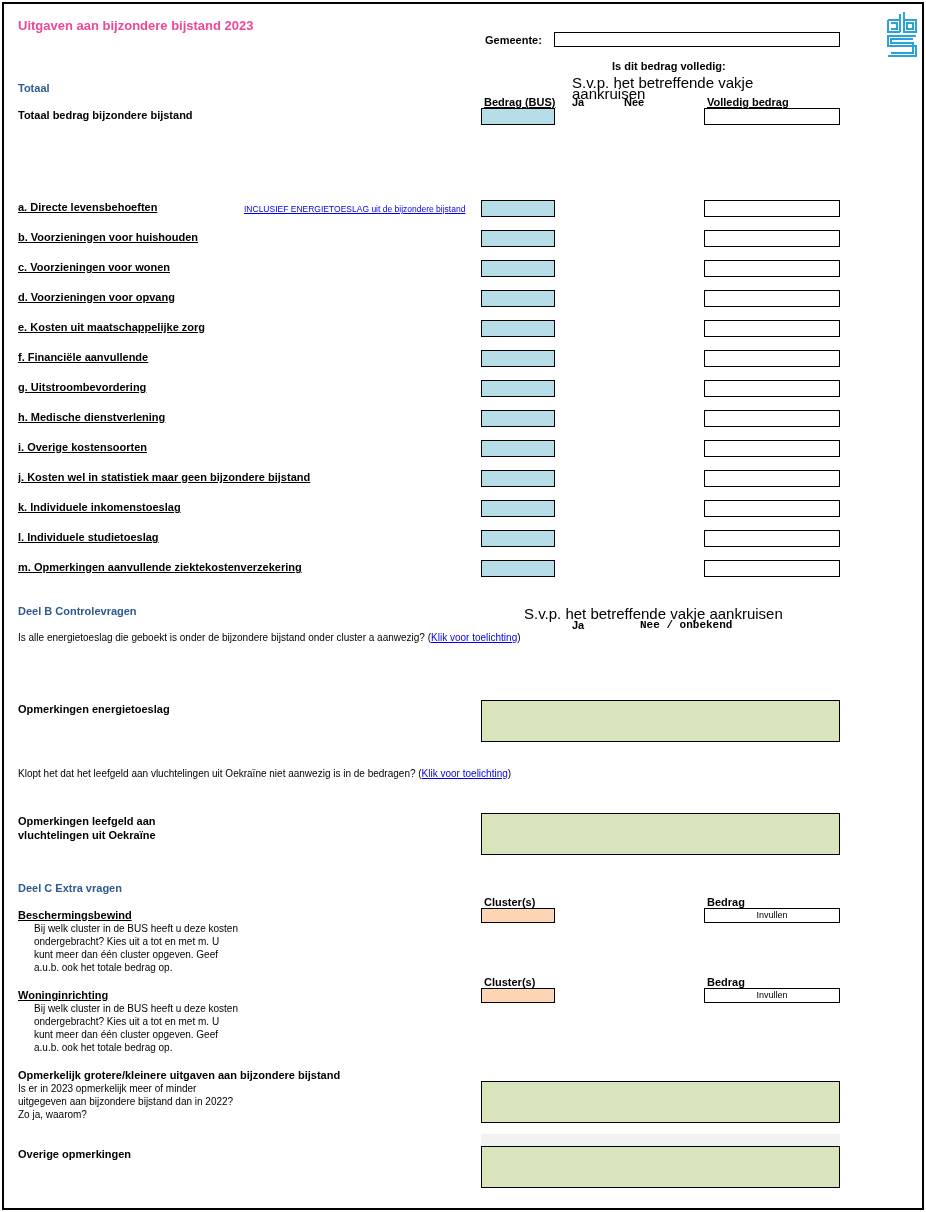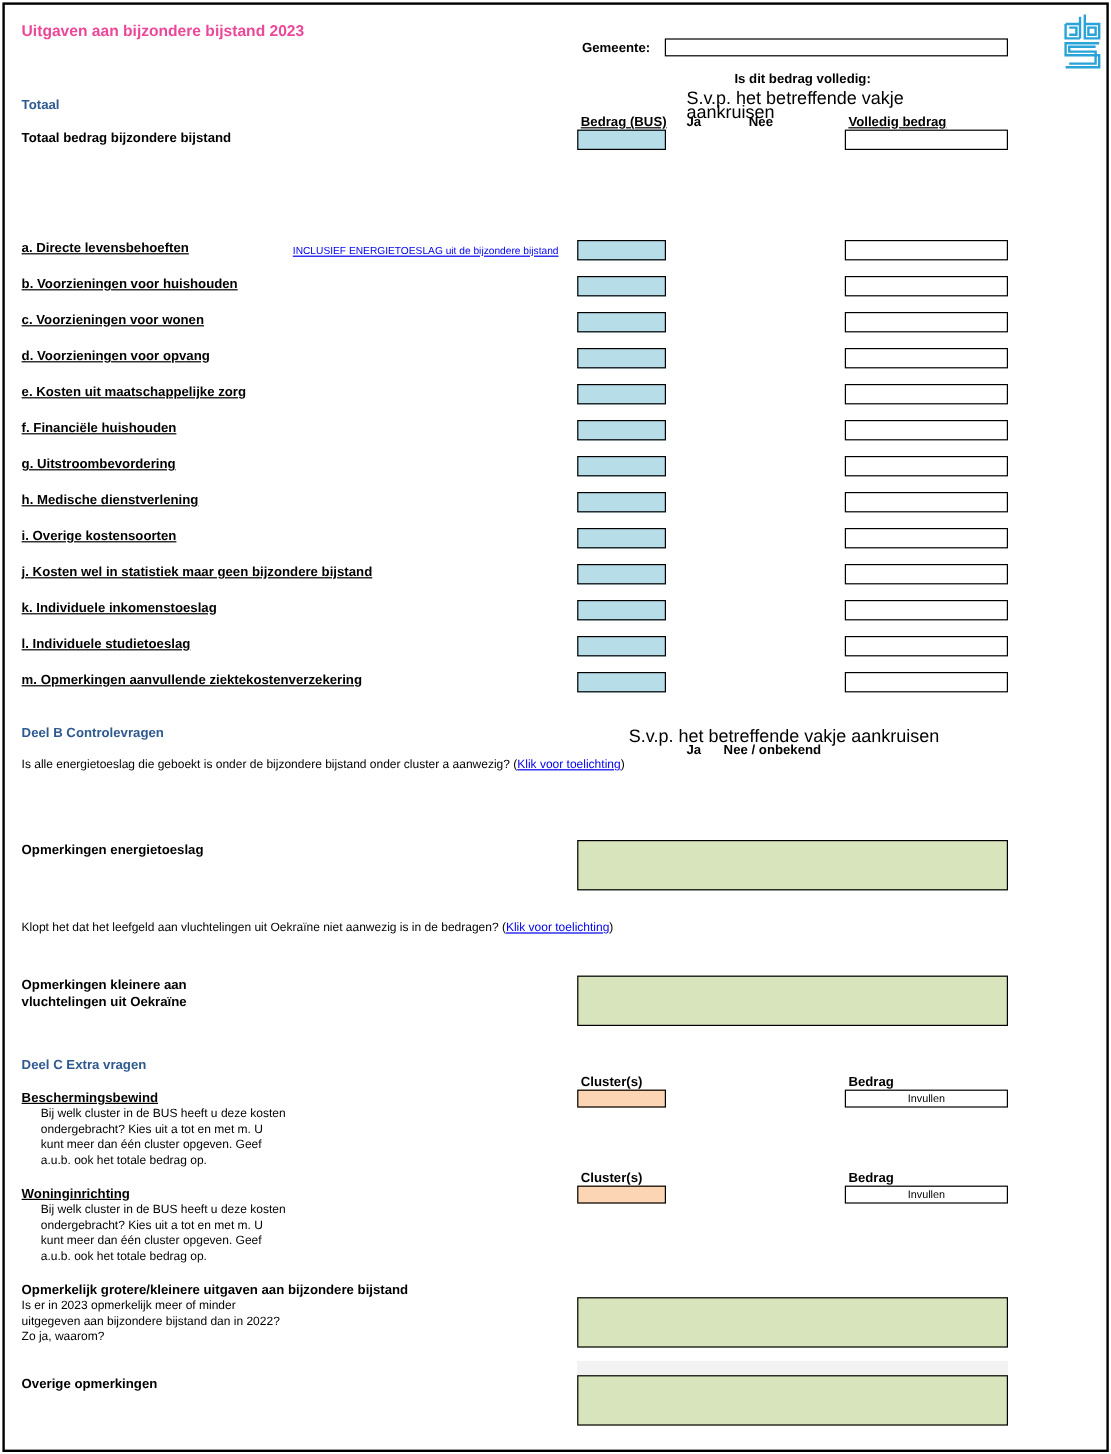--- a/index.html
+++ b/index.html
@@ -67,21 +67,21 @@
     <div class="box white" style="left: 704px; top: 230px;"></div>
     <div class="abs lbl ul" style="left: 18px; top: 261px;">c. Voorzieningen voor wonen</div>
     <div class="box blue" style="left: 481px; top: 260px;"></div>
     <div class="box white" style="left: 704px; top: 260px;"></div>
     <div class="abs lbl ul" style="left: 18px; top: 291px;">d. Voorzieningen voor opvang</div>
     <div class="box blue" style="left: 481px; top: 290px;"></div>
     <div class="box white" style="left: 704px; top: 290px;"></div>
     <div class="abs lbl ul" style="left: 18px; top: 321px;">e. Kosten uit maatschappelijke zorg</div>
     <div class="box blue" style="left: 481px; top: 320px;"></div>
     <div class="box white" style="left: 704px; top: 320px;"></div>
-    <div class="abs lbl ul" style="left: 18px; top: 351px;">f. Financiële huishouden</div>
+    <div class="abs lbl ul" style="left: 18px; top: 351px;">f. Financiële aanvullende</div>
     <div class="box blue" style="left: 481px; top: 350px;"></div>
     <div class="box white" style="left: 704px; top: 350px;"></div>
     <div class="abs lbl ul" style="left: 18px; top: 381px;">g. Uitstroombevordering</div>
     <div class="box blue" style="left: 481px; top: 380px;"></div>
     <div class="box white" style="left: 704px; top: 380px;"></div>
     <div class="abs lbl ul" style="left: 18px; top: 411px;">h. Medische dienstverlening</div>
     <div class="box blue" style="left: 481px; top: 410px;"></div>
     <div class="box white" style="left: 704px; top: 410px;"></div>
     <div class="abs lbl ul" style="left: 18px; top: 441px;">i. Overige kostensoorten</div>
     <div class="box blue" style="left: 481px; top: 440px;"></div>
@@ -96,33 +96,33 @@
     <div class="box blue" style="left: 481px; top: 530px;"></div>
     <div class="box white" style="left: 704px; top: 530px;"></div>
     <div class="abs lbl ul" style="left: 18px; top: 561px;">m. Opmerkingen aanvullende ziektekostenverzekering</div>
     <div class="box blue" style="left: 481px; top: 560px;"></div>
     <div class="box white" style="left: 704px; top: 560px;"></div>
   </div>
 
 <div class="abs section" style="left:18px;top:605px;">Deel B Controlevragen</div>
 <div class="abs small" style="left:524px;top:605px;">S.v.p. het betreffende vakje aankruisen</div>
 <div class="abs lbl" style="left:572px;top:619px;">Ja</div>
-<div class="abs lbl" style="left:603px;top:619px;">Nee / onbekend</div>
+<div class="abs lbl" style="left:640px;top:619px;font-family:Liberation Mono, monospace;">Nee / onbekend</div>
 <div class="abs norm" style="left:18px;top:632px;">
   <span>Is alle energietoeslag die geboekt is onder de bijzondere bijstand onder cluster a aanwezig? (</span><span class="link">Klik voor toelichting</span><span>)</span>
 </div>
 
 <div class="abs lbl" style="left:18px;top:703px;">Opmerkingen energietoeslag</div>
 <div class="box green" style="left:481px;top:700px;"></div>
 
 <div class="abs norm" style="left:18px;top:768px;">
   <span>Klopt het dat het leefgeld aan vluchtelingen uit Oekraïne niet aanwezig is in de bedragen? (</span><span class="link">Klik voor toelichting</span><span>)</span>
 </div>
 
-<div class="abs lbl" style="left:18px;top:815px;">Opmerkingen kleinere aan</div>
+<div class="abs lbl" style="left:18px;top:815px;">Opmerkingen leefgeld aan</div>
 <div class="abs lbl" style="left:18px;top:829px;">vluchtelingen uit Oekraïne</div>
 <div class="box green" style="left:481px;top:813px;"></div>
 
 <div class="abs section" style="left:18px;top:882px;">Deel C Extra vragen</div>
 
 <div class="abs lbl ul" style="left:18px;top:909px;">Beschermingsbewind</div>
 <div class="abs norm" style="left:34px;top:923px;">Bij welk cluster in de BUS heeft u deze kosten</div>
 <div class="abs norm" style="left:34px;top:936px;">ondergebracht? Kies uit a tot en met m. U</div>
 <div class="abs norm" style="left:34px;top:949px;">kunt meer dan één cluster opgeven. Geef</div>
 <div class="abs norm" style="left:34px;top:962px;">a.u.b. ook het totale bedrag op.</div>

